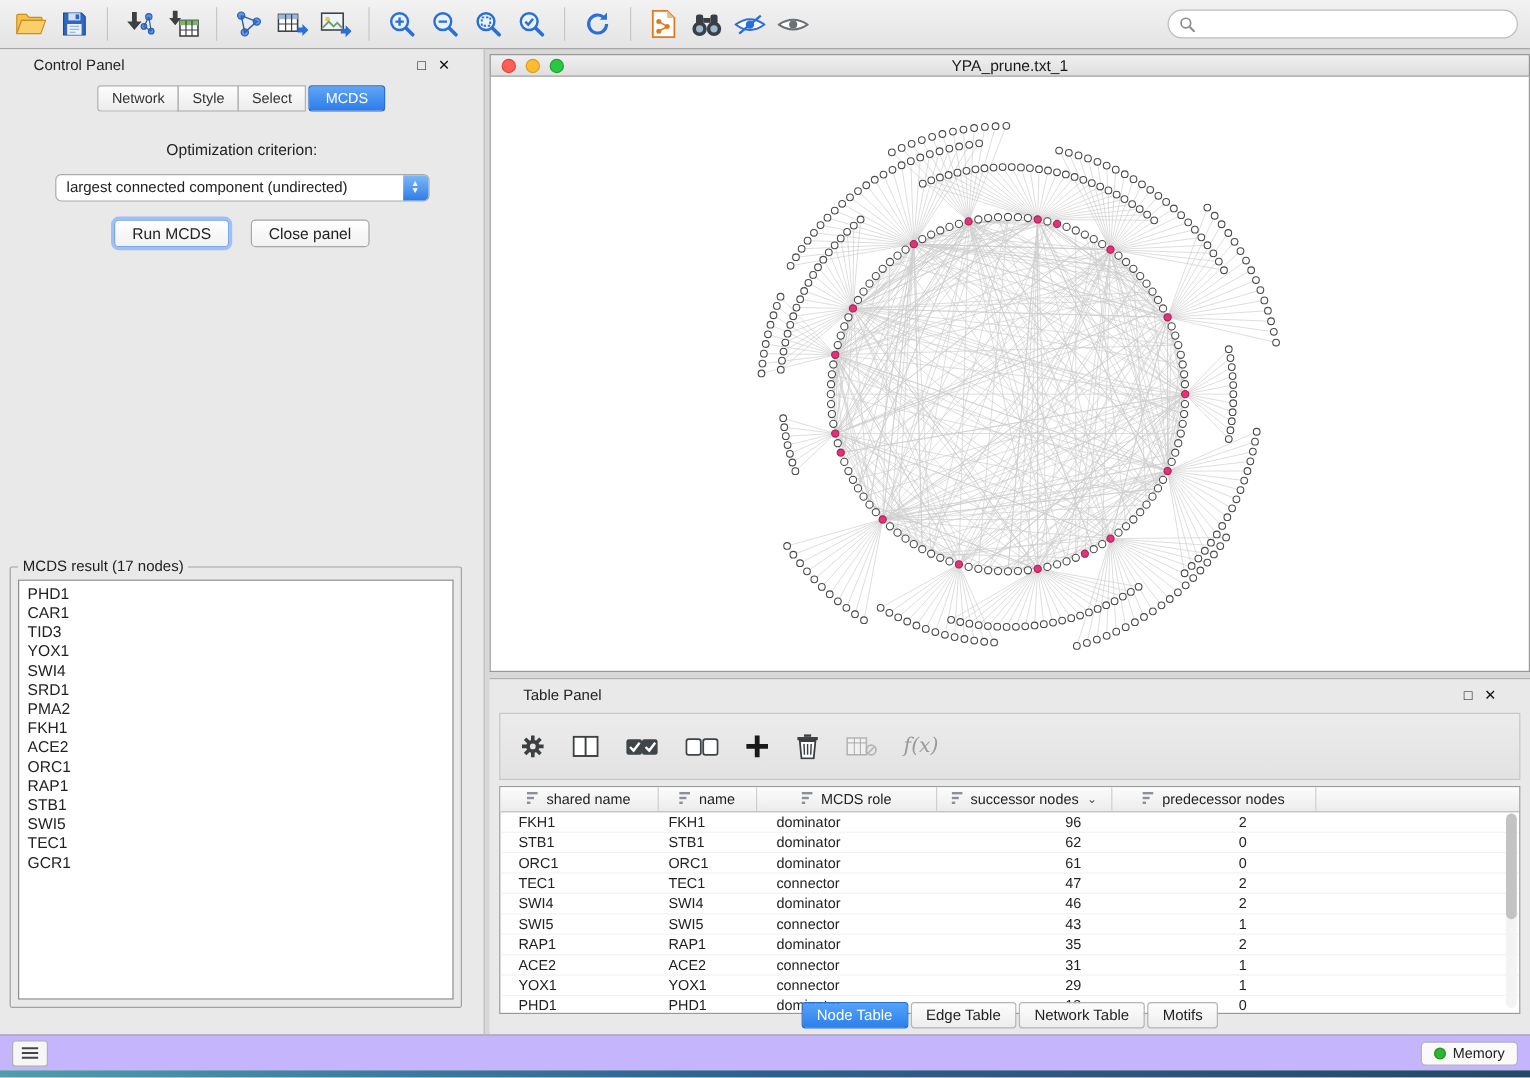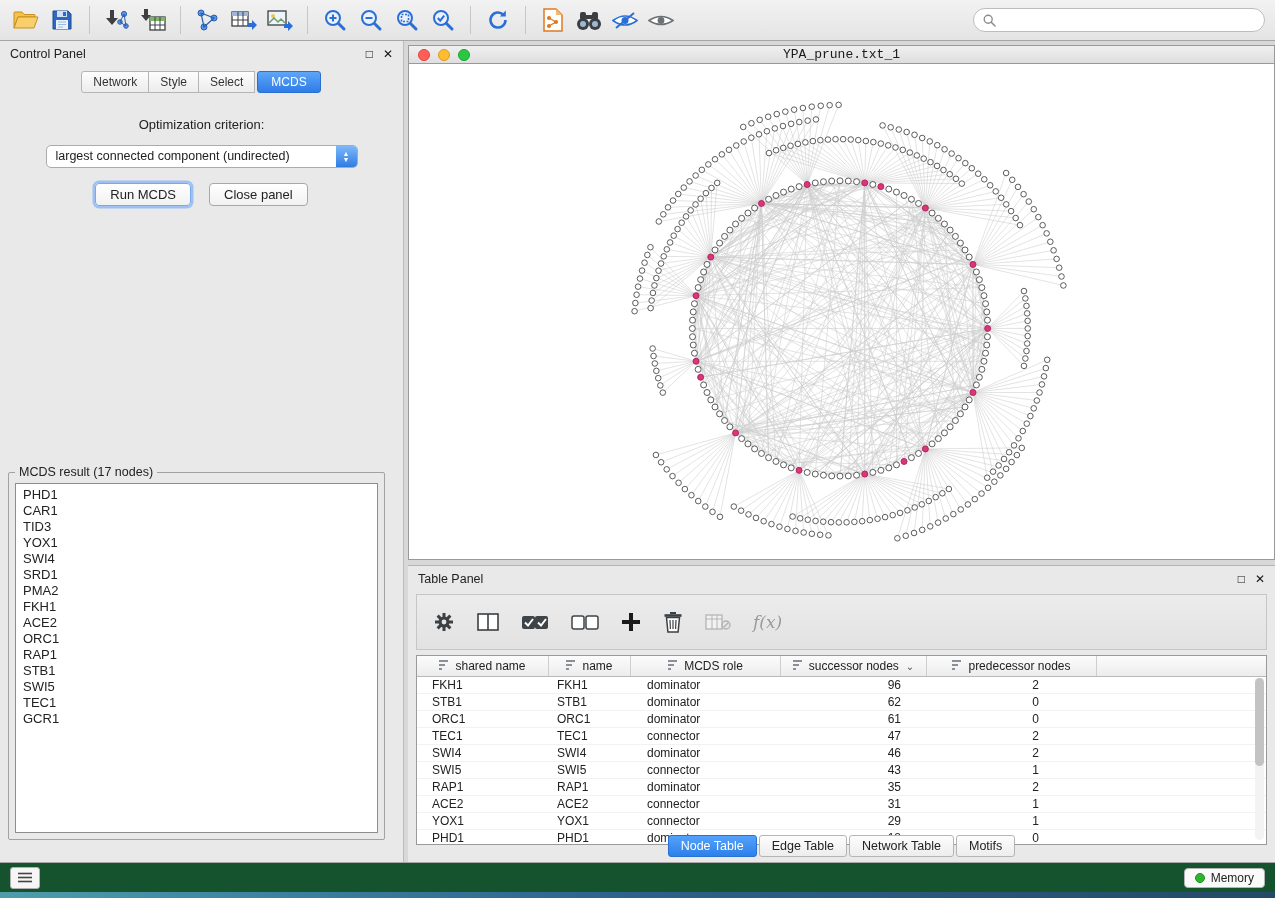--- a/index.html
+++ b/index.html
@@ -12,21 +12,21 @@
   .toolbar{position:absolute;left:0;top:0;right:0;height:41px;background:linear-gradient(#f2f2f2,#e4e4e4);
            border-bottom:1px solid #a6a6a6;display:flex;align-items:center;padding:0 10px;box-sizing:border-box;gap:4px;}
   .tb-icon{width:32px;height:32px;display:flex;align-items:center;justify-content:center;border-radius:4px;cursor:default;}
   .tb-sep{width:1px;height:28px;background:#c7c7c7;margin:0 7px;}
   .searchbox{margin-left:auto;width:292px;height:24px;background:#fff;border:1px solid #bdbdbd;border-radius:13px;
              display:flex;align-items:center;padding:0 9px;gap:6px;box-sizing:border-box;}
   .searchbox input{border:none;outline:none;flex:1;font-size:12px;font-family:inherit;background:transparent;}
 
   
   .control-panel{position:absolute;left:0;top:41px;width:403px;bottom:36px;background:#e9e9e9;border-right:1px solid #bcbcbc;}
-  .panel-header{height:26px;display:flex;align-items:center;padding:0 10px;font-size:12.5px;}
+  .panel-header{height:26px;display:flex;align-items:center;padding:0 28px;font-size:12.5px;}
   .panel-header .win-icons{margin-left:auto;display:flex;gap:10px;font-size:12px;color:#111;}
   .win-icons span{cursor:default;}
   .cp-tabs{display:flex;justify-content:center;margin-top:4px;}
   .cp-tab{font-size:12px;padding:3px 11px;background:linear-gradient(#fdfdfd,#ececec);
           border:1px solid #b5b5b5;margin-left:-1px;color:#333;}
   .cp-tab:first-child{border-radius:3px 0 0 3px;}
   .cp-tab.active{background:linear-gradient(#5ea6f7,#2e7ce8);color:#fff;border:1px solid #2a6fd2;border-radius:3px;margin-left:2px;padding:3px 13px;}
   .opt-label{text-align:center;margin-top:24px;font-size:13px;}
   .dropdown{position:relative;width:312px;height:23px;margin:13px auto 0;background:#fff;border:1px solid #ababab;
             border-radius:5px;box-sizing:border-box;}
@@ -39,21 +39,21 @@
        border:1px solid #a8a8a8;color:#222;}
   .btn.focus{box-shadow:0 0 0 2.5px rgba(96,158,250,0.55);border-color:#79a8ef;}
   .mcds-fieldset{position:absolute;left:8px;right:18px;top:424px;bottom:22px;border:1px solid #a2a2a2;
                  border-radius:2px;margin:0;padding:4px 6px 6px;box-sizing:border-box;}
   .mcds-fieldset legend{font-size:12.5px;padding:0 4px;}
   .mcds-list{width:100%;height:100%;background:#fff;border:1px solid #8d8d8d;box-sizing:border-box;
              overflow:hidden;padding:3px 0 0 0;}
   .mcds-item{font-size:13px;line-height:16px;padding-left:7px;}
 
   
-  .network-window{position:absolute;left:408px;top:45px;right:0;height:515px;font-family:Liberation Mono, monospace;}
+  .network-window{position:absolute;left:408px;top:45px;right:0;height:515px;}
   .net-titlebar{position:relative;height:19px;background:linear-gradient(#f0f0f0,#dedede);
                 border:1px solid #999;box-sizing:border-box;display:flex;align-items:center;}
   .traffic{display:flex;gap:8px;margin-left:9px;z-index:2;}
   .traffic i{width:12px;height:12px;border-radius:50%;display:block;}
   .t-red{background:#ff5f57;border:1px solid #e0443e;box-sizing:border-box;}
   .t-yellow{background:#febc2e;border:1px solid #d89c22;box-sizing:border-box;}
   .t-green{background:#28c840;border:1px solid #1da32f;box-sizing:border-box;}
   .net-title{position:absolute;left:0;right:0;text-align:center;font-size:13px;color:#1a1a1a;}
   .net-canvas{position:absolute;left:0;right:0;top:19px;bottom:0;background:#fff;border:1px solid #999;border-top:none;box-sizing:border-box;}
   .net-canvas svg{display:block;width:100%;height:100%;}
@@ -75,21 +75,21 @@
   .tcell{box-sizing:border-box;white-space:nowrap;overflow:hidden;}
   .c0{width:132px;padding-left:15px;} .c1{width:82px;padding-left:8px;} .c2{width:150px;padding-left:16px;}
   .c3{width:146px;text-align:right;padding-right:26px;} .c4{width:170px;text-align:right;padding-right:58px;}
   .vscroll{position:absolute;right:2px;top:22px;bottom:4px;width:9px;background:#f3f3f3;border-radius:5px;}
   .vthumb{position:absolute;top:0;left:0;right:0;height:88px;background:#c3c3c3;border-radius:5px;}
   .tp-tabs{position:absolute;left:0;right:0;bottom:5px;display:flex;justify-content:center;gap:2px;margin-top:28px;}
   .tp-tab{font-size:12.5px;padding:3px 12px;background:linear-gradient(#fdfdfd,#ededed);border:1px solid #b5b5b5;border-radius:3px;color:#222;}
   .tp-tab.active{background:linear-gradient(#55a2fb,#2c80ea);color:#fff;border-color:#2a6fd2;}
 
   
-  .statusbar{position:absolute;left:0;right:0;bottom:6px;height:30px;background:#14532d;border-top:1px solid #a8a8a8;
+  .statusbar{position:absolute;left:0;right:0;bottom:6px;height:30px;background:#c4b5fd;border-top:1px solid #a8a8a8;
              display:flex;align-items:center;padding:0 10px;box-sizing:border-box;}
   .sb-left-btn{width:28px;height:20px;border:1px solid #b0b0b0;border-radius:3px;background:#f6f6f6;
                display:flex;align-items:center;justify-content:center;}
   .memory-btn{margin-left:auto;display:flex;align-items:center;gap:6px;border:1px solid #b3b3b3;border-radius:4px;
               background:#fafafa;padding:2px 10px;font-size:12px;}
   .memdot{width:10px;height:10px;border-radius:50%;background:#2db52d;border:1px solid #1f8f22;box-sizing:border-box;}
   .wallpaper{position:absolute;left:0;right:0;bottom:0;height:6px;
              background:linear-gradient(90deg,#4f9dab,#3a7d9e 25%,#2e618a 50%,#2b5679 75%,#234a66);}
 </style>
 </head>

